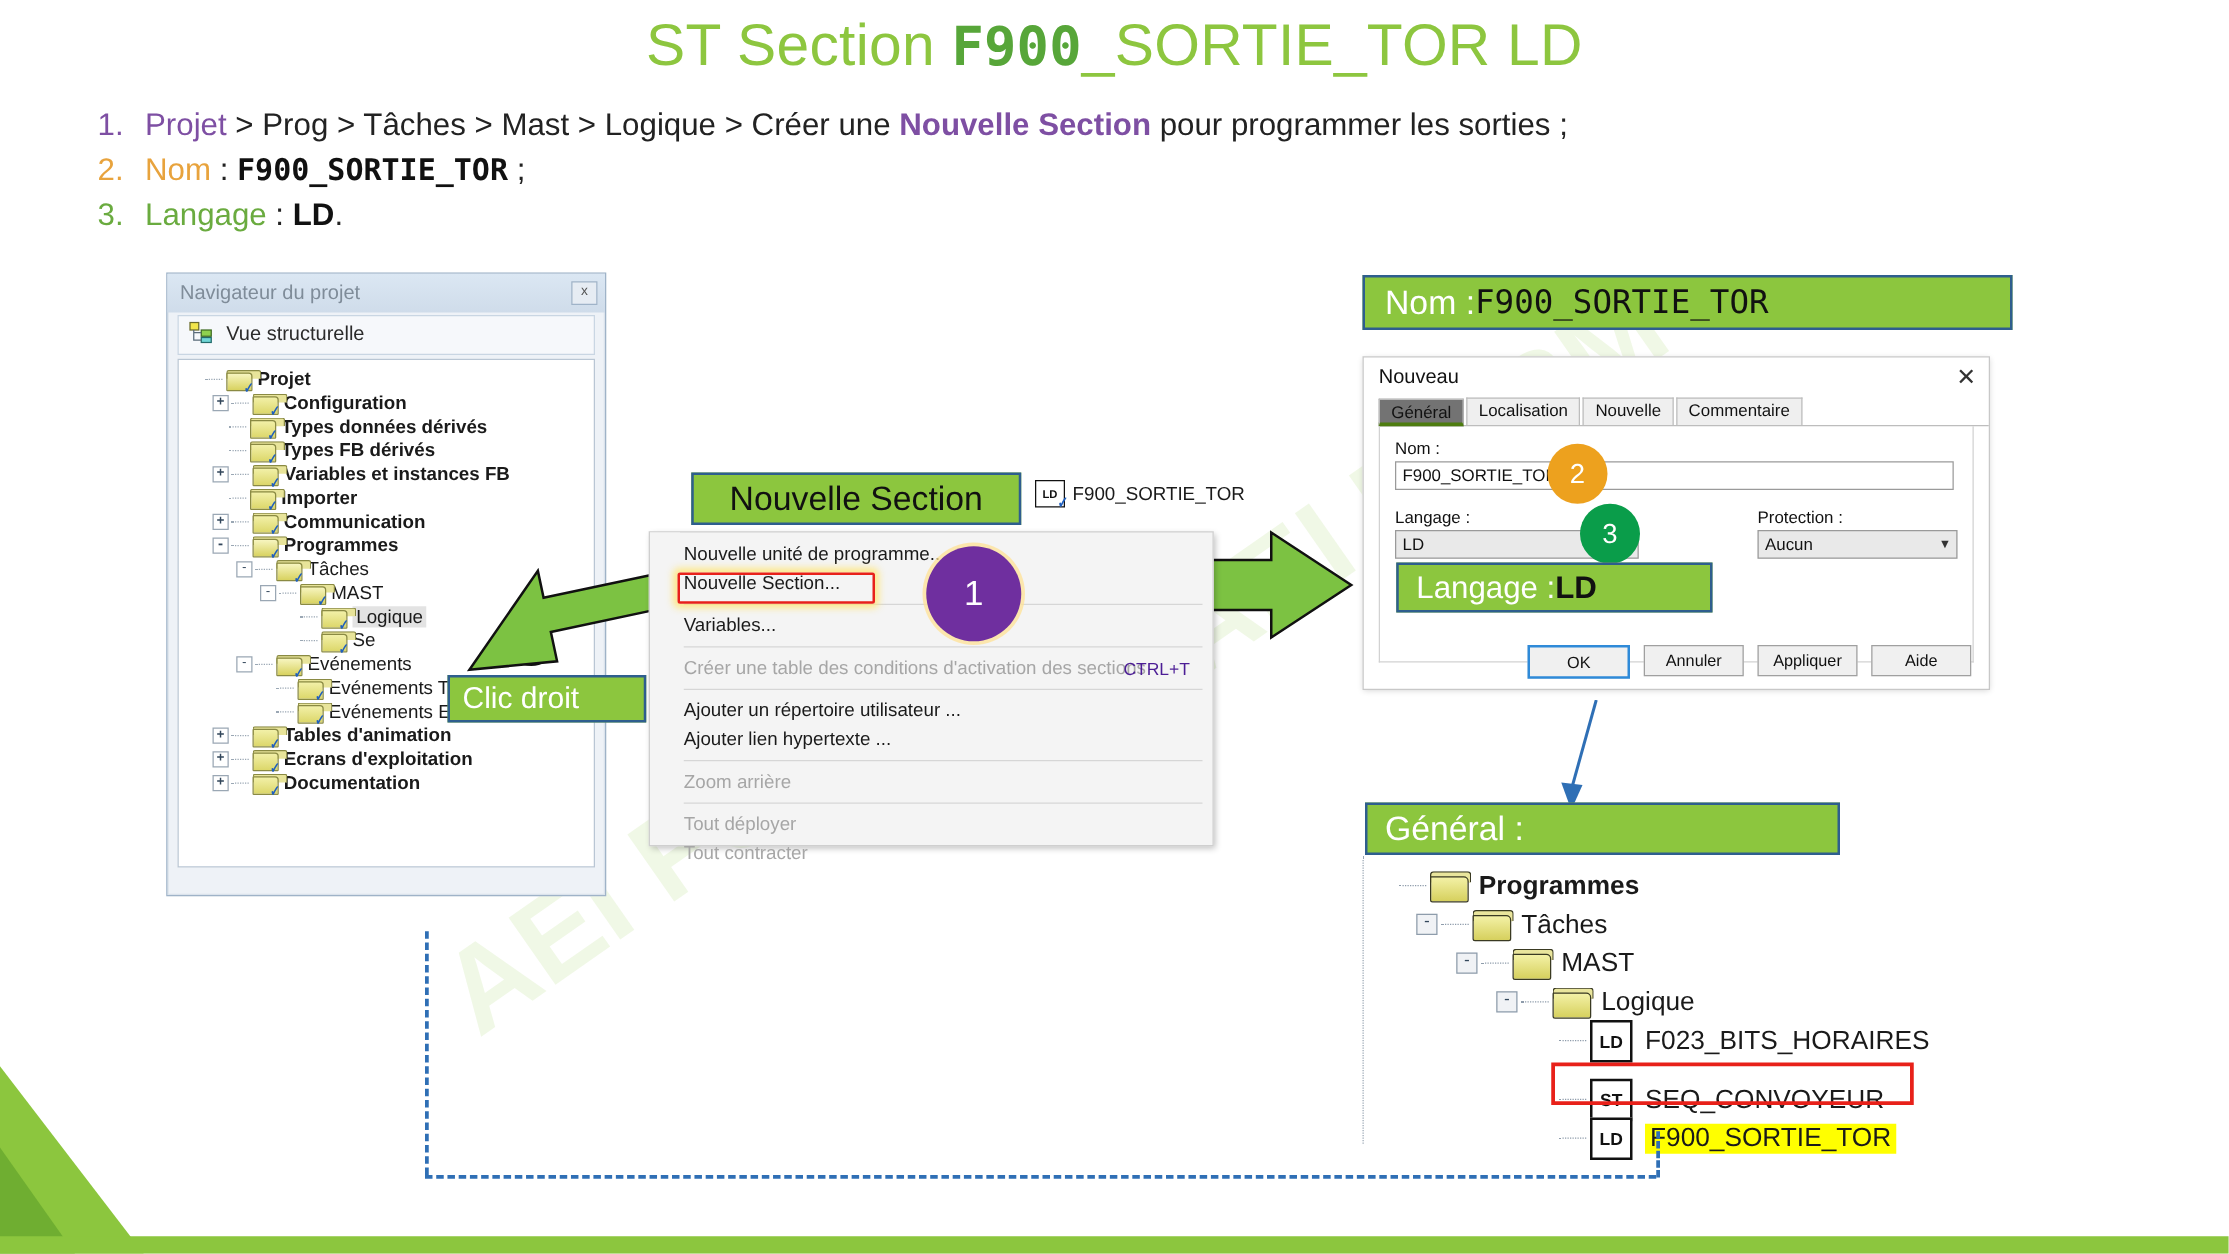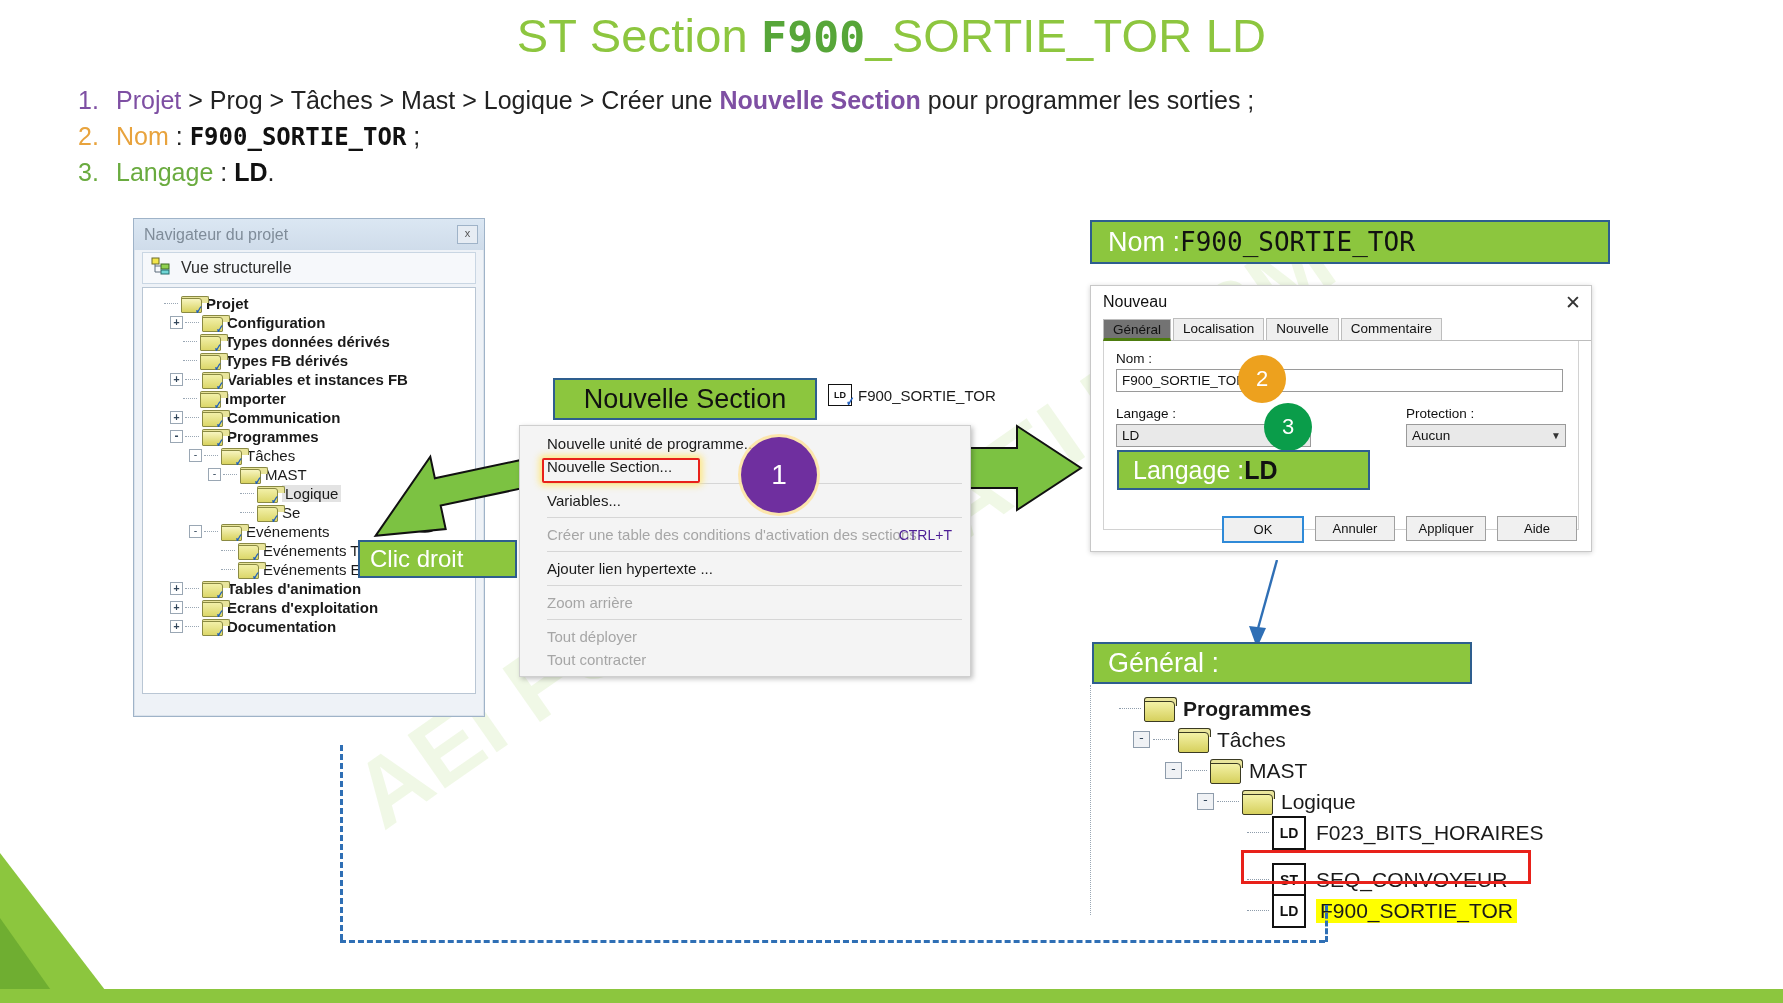--- a/index.html
+++ b/index.html
@@ -492,20 +492,23 @@
       <div class="mi">
         <span>Variables...</span>
       </div>
       <div class="sep"></div>
       <div class="mi dim">
         <span>Créer une table des conditions d'activation des sections</span>
         <span class="short">CTRL+T</span>
       </div>
       <div class="sep"></div>
       <div class="mi">
+        <span>Ajouter un répertoire utilisateur ...</span>
+      </div>
+      <div class="mi">
         <span>Ajouter lien hypertexte ...</span>
       </div>
       <div class="sep"></div>
       <div class="mi dim">
         <span>Zoom arrière</span>
       </div>
       <div class="sep"></div>
       <div class="mi dim">
         <span>Tout déployer</span>
       </div>

